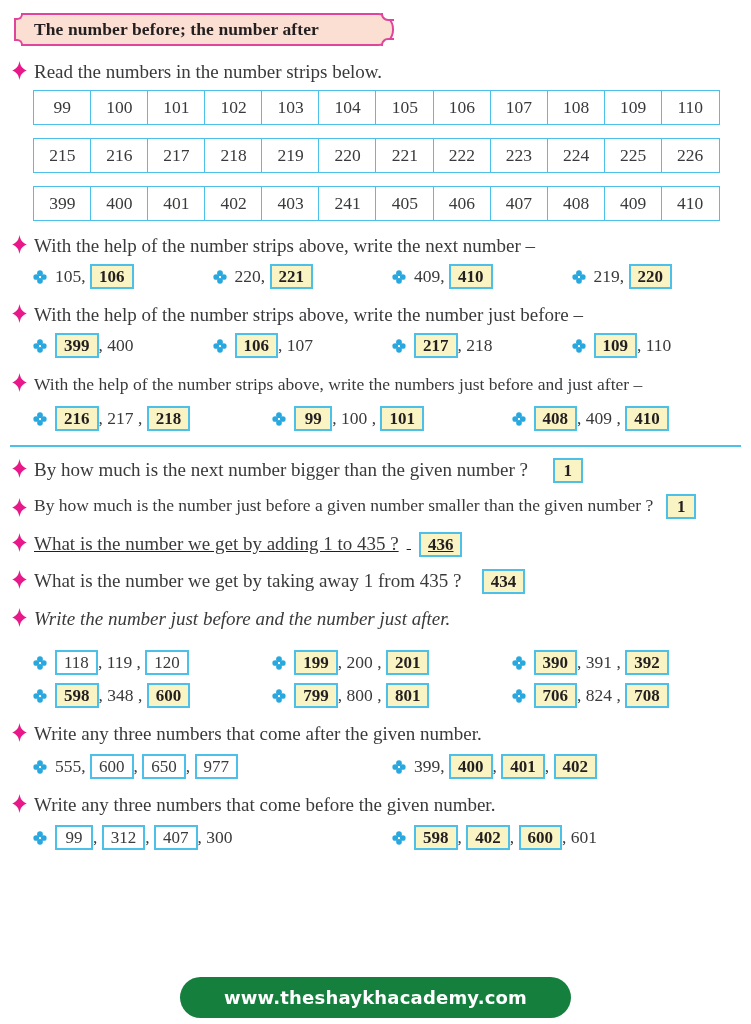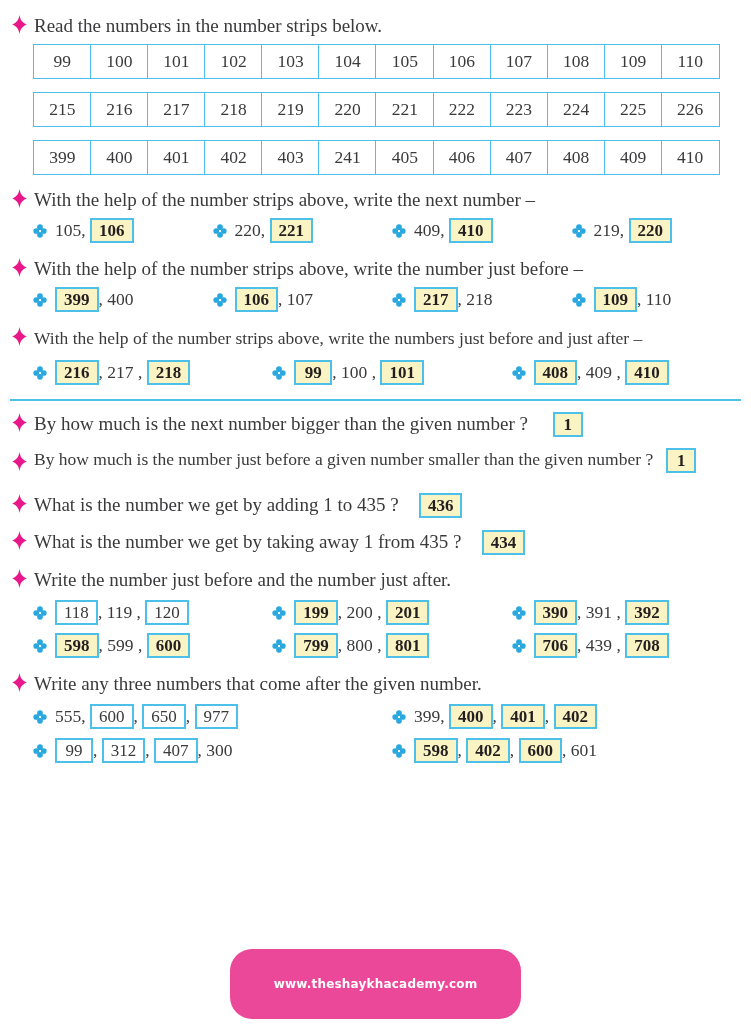--- a/index.html
+++ b/index.html
@@ -216,35 +216,42 @@
   
   .footer {
     position: absolute;
     left: 0;
     right: 0;
     bottom: 19px;
     display: flex;
     justify-content: center;
   }
   .footer-pill {
-    background: #ec4899;
+    background: #15803d;
     color: #ffffff;
     border-radius: 22px;
-    padding: 28px 44px;
+    padding: 10px 44px;
     font-family: "DejaVu Sans", "Liberation Sans", sans-serif;
     font-weight: bold;
-    font-size: 12px;
+    font-size: 18px;
     letter-spacing: .2px;
   }
 </style>
 </head>
 <body>
 
 <div class="page">
 
+  <div class="title-wrap">
+    <div class="title-banner">
+      <span class="title-notch-l-top"></span>
+      <span class="title-notch-l-bot"></span>
+      <span class="title-text">The number before; the number after</span>
+    </div>
+  </div>
 
   <div class="q-row" style="margin-top:14px;">
     <span class="bullet-diamond">
       <svg viewBox="0 0 20 26" width="15" height="19">
           <path d="M10 0 C11.4 7 13 9.8 20 13 C13 16.2 11.4 19 10 26 C8.6 19 7 16.2 0 13 C7 9.8 8.6 7 10 0 Z" fill="#e8188a"></path>
         </svg>
     </span>
     <span class="q-text">Read the numbers in the number strips below.</span>
   </div>
 
@@ -514,21 +521,21 @@
           <path d="M10 0 C11.4 7 13 9.8 20 13 C13 16.2 11.4 19 10 26 C8.6 19 7 16.2 0 13 C7 9.8 8.6 7 10 0 Z" fill="#e8188a"></path>
         </svg>
     </span>
     <span class="q-para" style="max-width:700px;">
       <span>By how much is the number just before a given number smaller than the given number ?</span>
       <span class="plain"> </span>
       <span class="abox sm">1</span>
     </span>
   </div>
 
-  <div class="q-row" style="margin-top:20px;">
+  <div class="q-row" style="margin-top:13px;text-decoration:underline;">
     <span class="bullet-diamond">
       <svg viewBox="0 0 20 26" width="15" height="19">
           <path d="M10 0 C11.4 7 13 9.8 20 13 C13 16.2 11.4 19 10 26 C8.6 19 7 16.2 0 13 C7 9.8 8.6 7 10 0 Z" fill="#e8188a"></path>
         </svg>
     </span>
     <span class="q-line">
       <span class="q-text">What is the number we get by adding 1 to 435 ?</span>
       <span class="plain"> </span>
       <span class="abox">436</span>
     </span>
@@ -540,30 +547,30 @@
           <path d="M10 0 C11.4 7 13 9.8 20 13 C13 16.2 11.4 19 10 26 C8.6 19 7 16.2 0 13 C7 9.8 8.6 7 10 0 Z" fill="#e8188a"></path>
         </svg>
     </span>
     <span class="q-line">
       <span class="q-text">What is the number we get by taking away 1 from 435 ?</span>
       <span class="plain"> </span>
       <span class="abox">434</span>
     </span>
   </div>
 
-  <div class="q-row" style="margin-top:13px;">
+  <div class="q-row" style="margin-top:13px;font-style:italic;">
     <span class="bullet-diamond">
       <svg viewBox="0 0 20 26" width="15" height="19">
           <path d="M10 0 C11.4 7 13 9.8 20 13 C13 16.2 11.4 19 10 26 C8.6 19 7 16.2 0 13 C7 9.8 8.6 7 10 0 Z" fill="#e8188a"></path>
         </svg>
     </span>
     <span class="q-text">Write the number just before and the number just after.</span>
   </div>
 
-  <div class="ans-row cols3" style="margin-top:9px;">
+  <div class="ans-row cols3" style="margin-top:20px;">
     <span class="ans-item">
       <span class="bullet-clover">
         <svg viewBox="0 0 20 20" width="14" height="14">
             <g fill="#29a8df">
               <circle cx="10" cy="4.6" r="4.1"></circle>
               <circle cx="10" cy="15.4" r="4.1"></circle>
               <circle cx="4.6" cy="10" r="4.1"></circle>
               <circle cx="15.4" cy="10" r="4.1"></circle>
             </g>
           </svg>
@@ -613,21 +620,21 @@
         <svg viewBox="0 0 20 20" width="14" height="14">
             <g fill="#29a8df">
               <circle cx="10" cy="4.6" r="4.1"></circle>
               <circle cx="10" cy="15.4" r="4.1"></circle>
               <circle cx="4.6" cy="10" r="4.1"></circle>
               <circle cx="15.4" cy="10" r="4.1"></circle>
             </g>
           </svg>
       </span>
       <span class="abox">598</span>
-      <span class="plain">, 599 ,</span>
+      <span class="plain">, 348 ,</span>
       <span class="plain"> </span>
       <span class="abox">600</span>
     </span>
     <span class="ans-item">
       <span class="bullet-clover">
         <svg viewBox="0 0 20 20" width="14" height="14">
             <g fill="#29a8df">
               <circle cx="10" cy="4.6" r="4.1"></circle>
               <circle cx="10" cy="15.4" r="4.1"></circle>
               <circle cx="4.6" cy="10" r="4.1"></circle>
@@ -645,21 +652,21 @@
         <svg viewBox="0 0 20 20" width="14" height="14">
             <g fill="#29a8df">
               <circle cx="10" cy="4.6" r="4.1"></circle>
               <circle cx="10" cy="15.4" r="4.1"></circle>
               <circle cx="4.6" cy="10" r="4.1"></circle>
               <circle cx="15.4" cy="10" r="4.1"></circle>
             </g>
           </svg>
       </span>
       <span class="abox">706</span>
-      <span class="plain">, 439 ,</span>
+      <span class="plain">, 824 ,</span>
       <span class="plain"> </span>
       <span class="abox">708</span>
     </span>
   </div>
 
   <div class="q-row" style="margin-top:14px;">
     <span class="bullet-diamond">
       <svg viewBox="0 0 20 26" width="15" height="19">
           <path d="M10 0 C11.4 7 13 9.8 20 13 C13 16.2 11.4 19 10 26 C8.6 19 7 16.2 0 13 C7 9.8 8.6 7 10 0 Z" fill="#e8188a"></path>
         </svg>
@@ -705,20 +712,28 @@
       <span class="abox">400</span>
       <span class="plain">,</span>
       <span class="plain"> </span>
       <span class="abox">401</span>
       <span class="plain">,</span>
       <span class="plain"> </span>
       <span class="abox">402</span>
     </span>
   </div>
 
+  <div class="q-row" style="margin-top:14px;">
+    <span class="bullet-diamond">
+      <svg viewBox="0 0 20 26" width="15" height="19">
+          <path d="M10 0 C11.4 7 13 9.8 20 13 C13 16.2 11.4 19 10 26 C8.6 19 7 16.2 0 13 C7 9.8 8.6 7 10 0 Z" fill="#e8188a"></path>
+        </svg>
+    </span>
+    <span class="q-text">Write any three numbers that come before the given number.</span>
+  </div>
 
   <div class="ans-row cols2" style="margin-top:9px;">
     <span class="ans-item">
       <span class="bullet-clover">
         <svg viewBox="0 0 20 20" width="14" height="14">
             <g fill="#29a8df">
               <circle cx="10" cy="4.6" r="4.1"></circle>
               <circle cx="10" cy="15.4" r="4.1"></circle>
               <circle cx="4.6" cy="10" r="4.1"></circle>
               <circle cx="15.4" cy="10" r="4.1"></circle>

